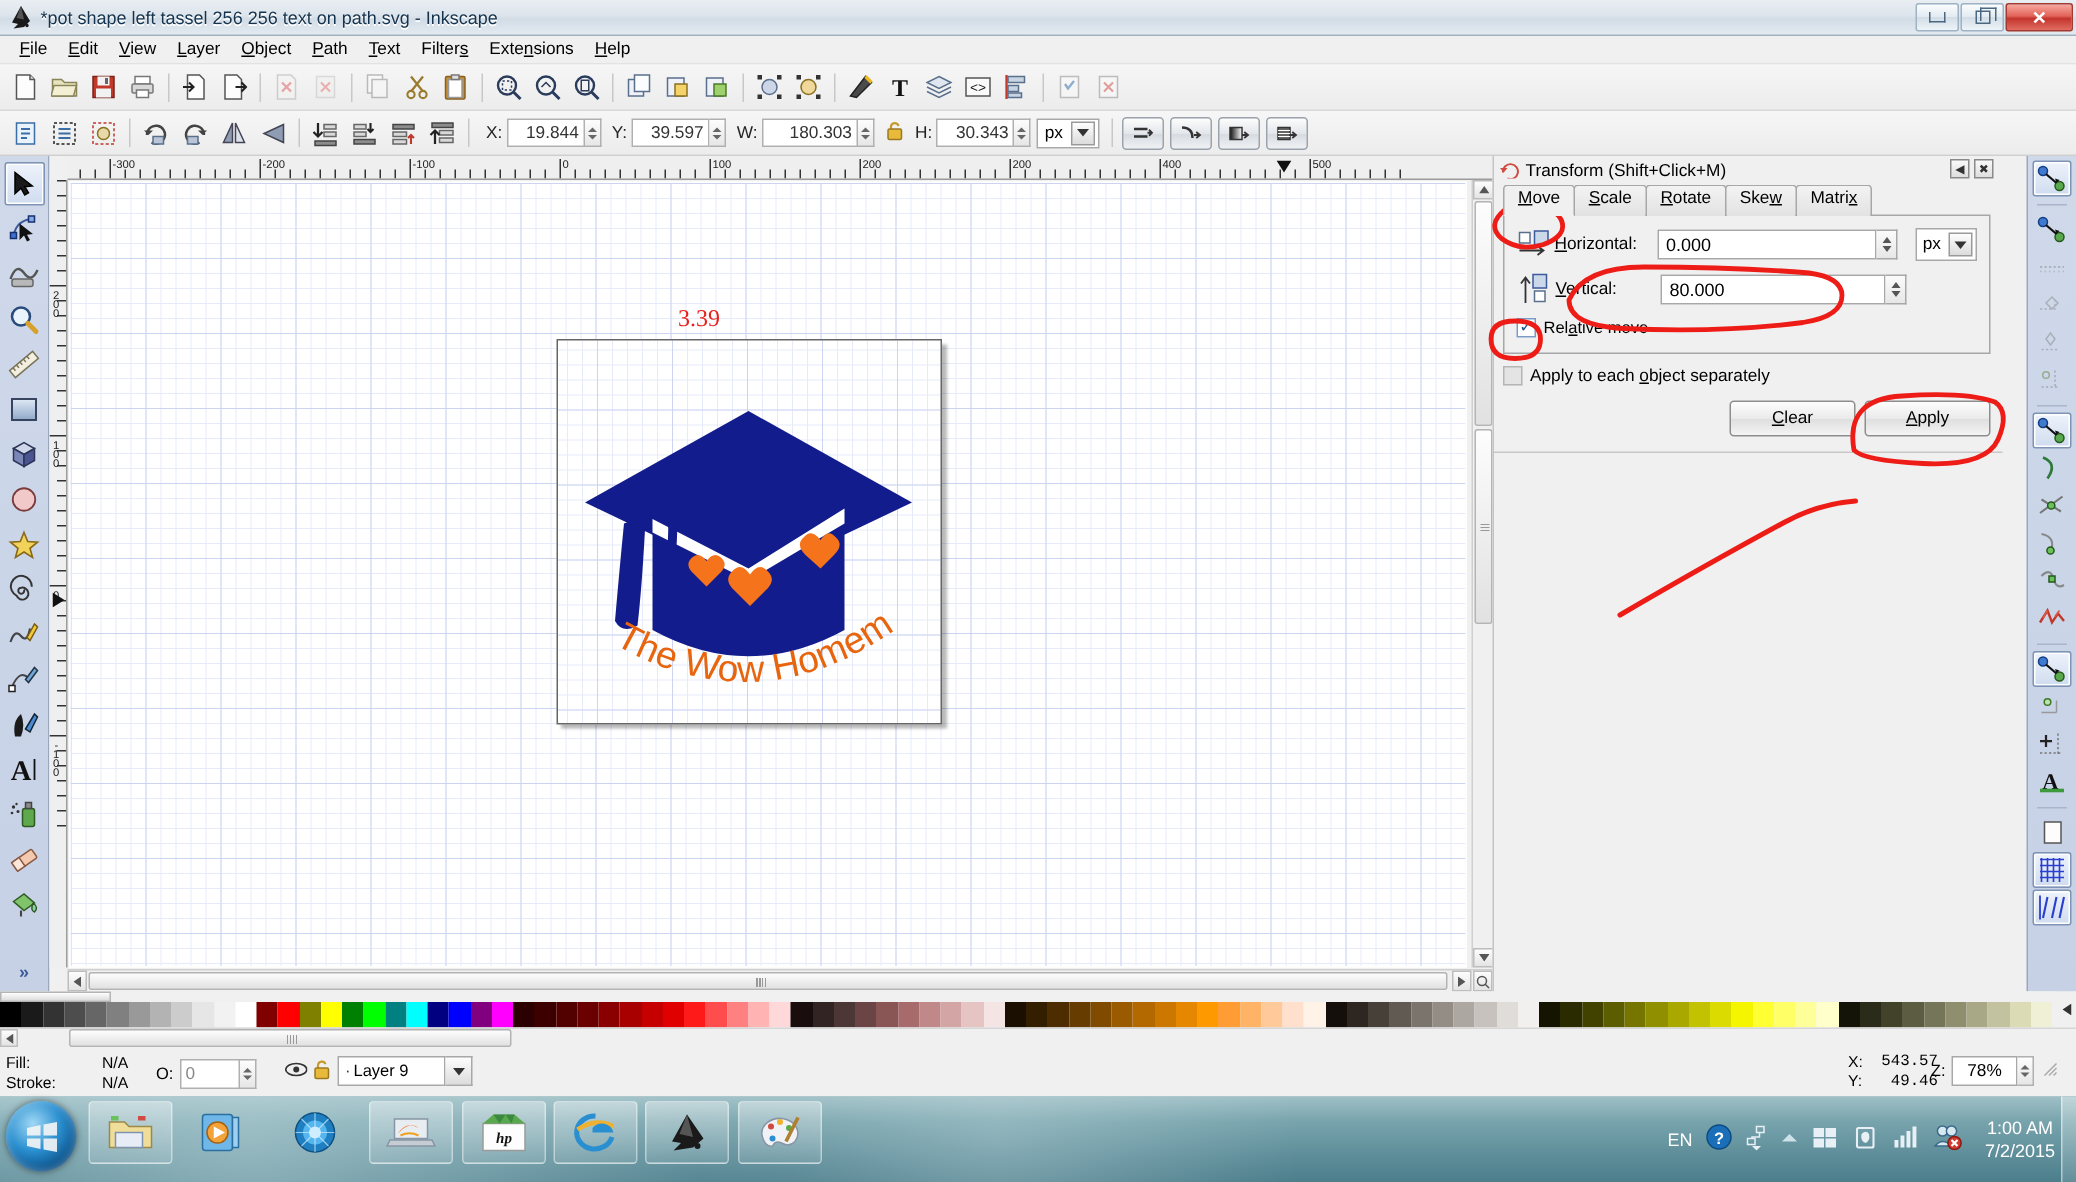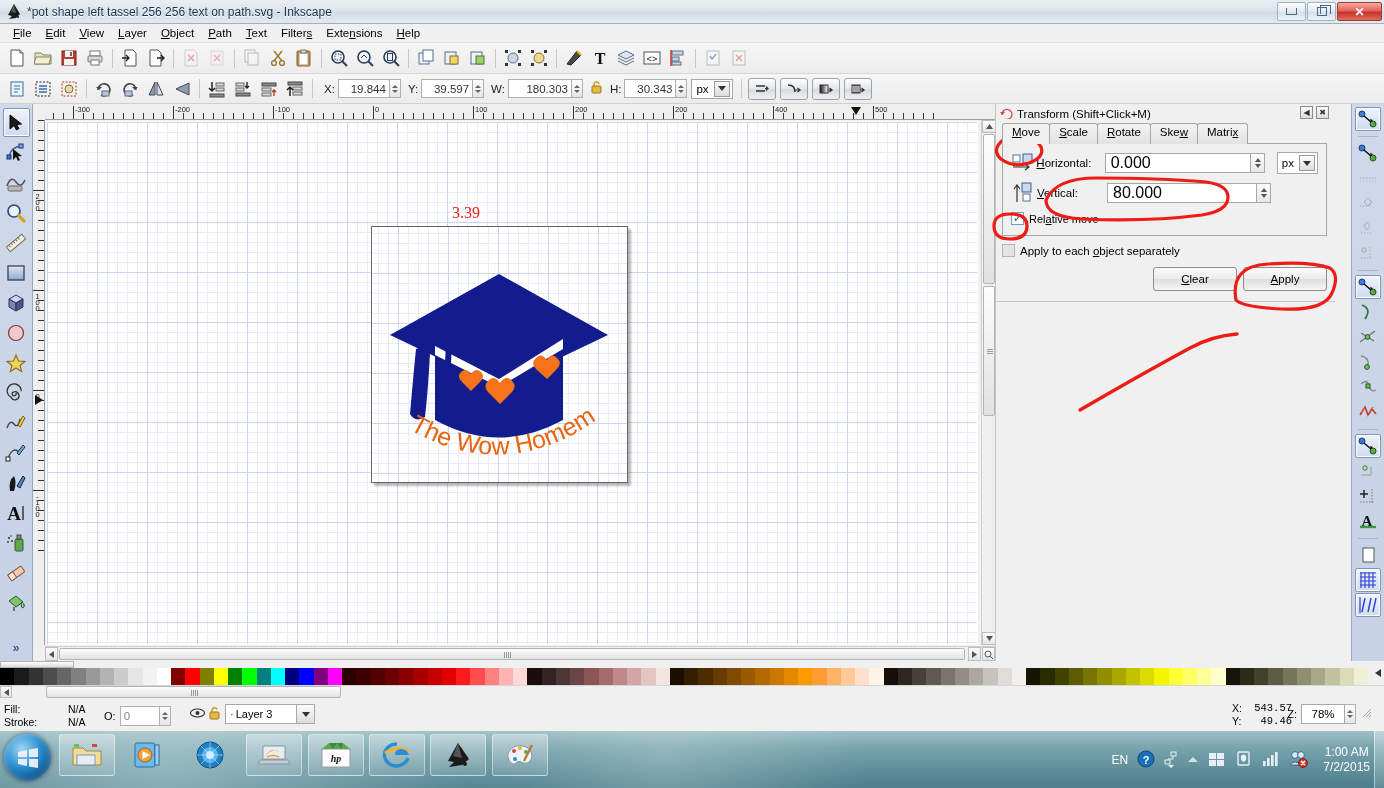--- a/index.html
+++ b/index.html
@@ -202,21 +202,21 @@
   .tab.active { background: #f0f0f0; border-bottom: 1px solid #f0f0f0; }
   .tabpanel {
     margin: 0 8px 0 6px; border: 1px solid #a7a7a7; background: #f0f0f0;
     padding: 8px 8px 10px 8px; position: relative; margin-top: -1px;
   }
   .row { display: flex; align-items: center; margin-bottom: 8px; }
   .row .glyph { width: 26px; display: flex; justify-content: center; }
   .row .lbl { width: 70px; font-size: 11.5px; }
   .bigfield {
     width: 150px; height: 20px; border: 1px solid #a8a8a8; background: #fff;
-    display: flex; align-items: center; padding-left: 5px; font-size: 16px; color: #000;
+    display: flex; align-items: center; padding-left: 5px; font-size: 12px; color: #000;
   }
   .bigspin {
     width: 14px; height: 20px; border: 1px solid #a8a8a8; border-left: none;
     background: linear-gradient(180deg,#fbfbfb,#e7e7e7);
     display: flex; flex-direction: column; align-items: center; justify-content: center;
   }
   .chkrow { display: flex; align-items: center; margin-top: 2px; }
   .chk {
     width: 13px; height: 13px; border: 1px solid #7a9ac4; background: #fff;
     display: flex; align-items: center; justify-content: center; margin-right: 5px;
@@ -1419,21 +1419,21 @@
           </svg>
       </span>
       <span>
         <svg width="12" height="14">
             <path d="M3 6 v-2 a2.6 2.6 0 0 1 5 -0.6" fill="none" stroke="#c79a2e" stroke-width="1.4"></path>
             <rect x="1" y="6" width="9" height="7" rx="1" fill="#e8b93a" stroke="#9a7a20"></rect>
           </svg>
       </span>
       <div class="layersel">
         <span style="color:#333;margin-right:2px">·</span>
-        <span>Layer 3</span>
+        <span>Layer 9</span>
       </div>
       <div style="width:18px;height:20px;border:1px solid #a8a8a8;border-left:none;background:linear-gradient(180deg,#fdfdfd,#dcdcdc);display:flex;align-items:center;justify-content:center;margin-left:-4px">
           <span class="caret-dn"></span>
         </div>
     </div>
 
 
     <div class="coordsXY">
       <div>
           <span class="k">X:</span>

